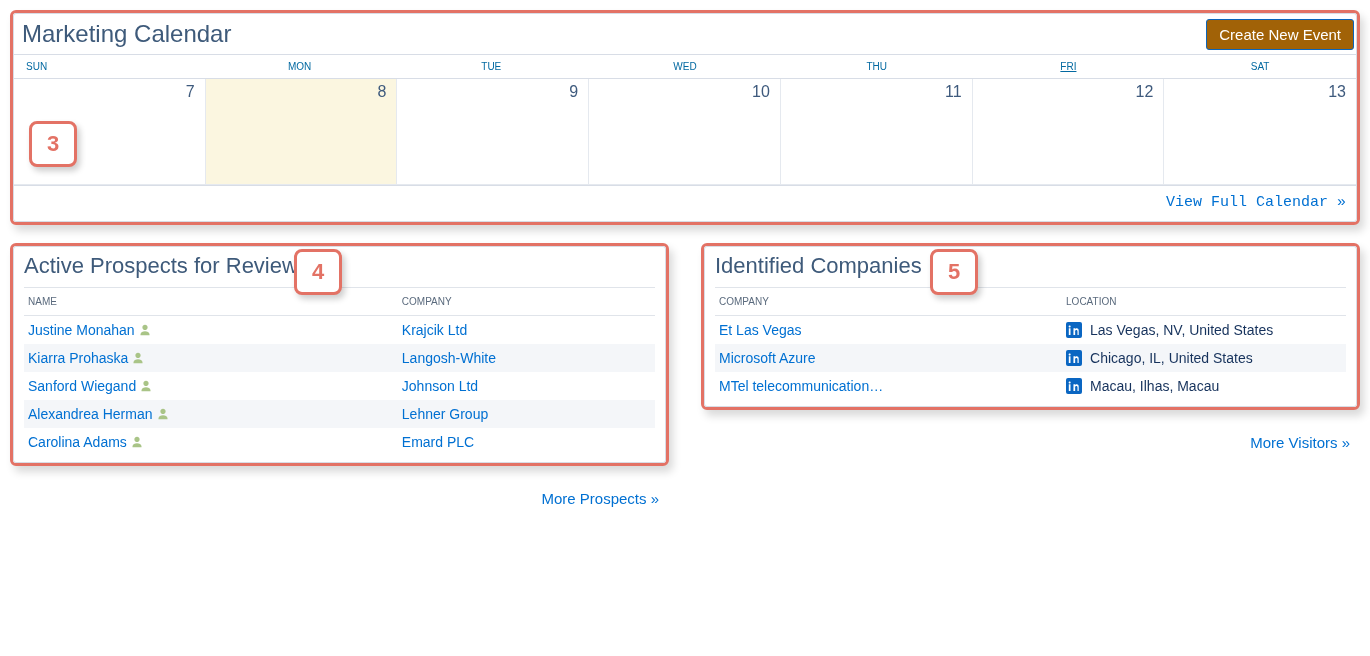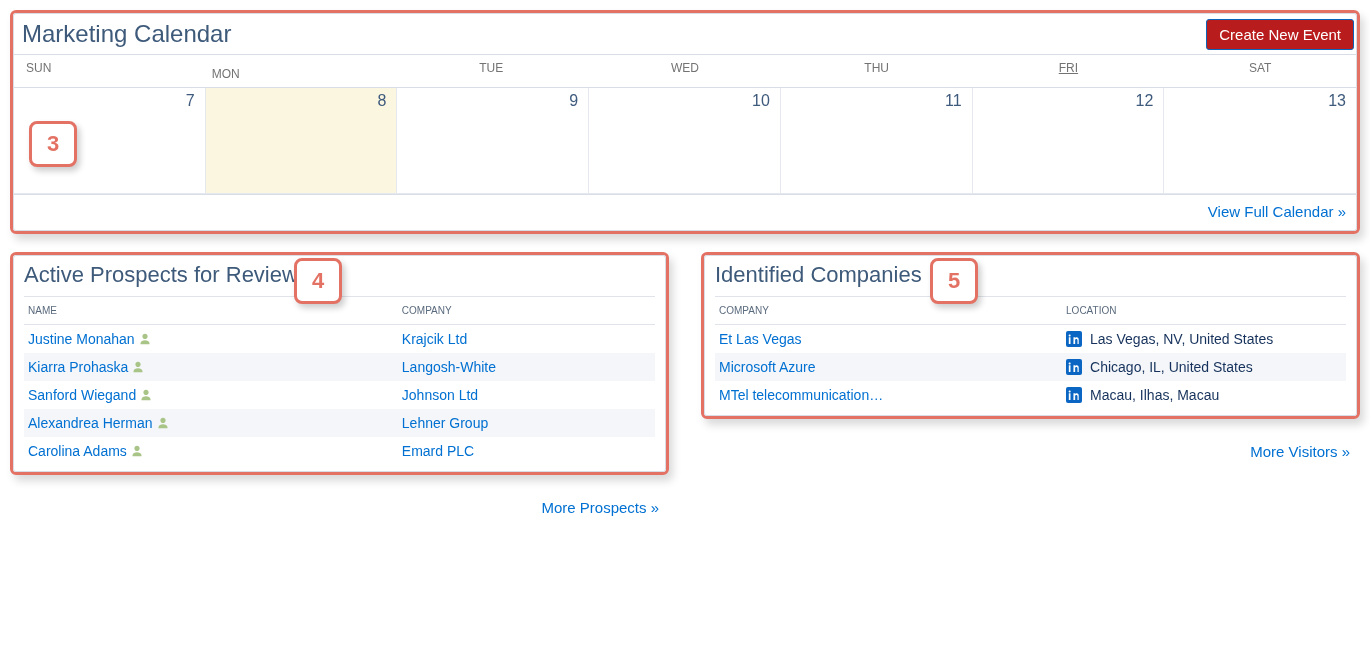--- a/index.html
+++ b/index.html
@@ -39,38 +39,38 @@
     border-bottom: 1px solid #d8dde6;
     padding: 2px 2px 2px 6px;
   }
   .panel-title {
     font-size: 24px;
     font-weight: 300;
     color: #3e5a7a;
     padding: 4px 2px;
   }
   .btn-primary {
-    background: #b91c1c;
+    background: #a16207;
     border: 1px solid #0b64ba;
     color: #fff;
     font-size: 15px;
     padding: 6px 12px;
     border-radius: 3px;
     cursor: pointer;
   }
   .cal-days {
     display: grid;
     grid-template-columns: repeat(7, 1fr);
     border-bottom: 1px solid #d8dde6;
   }
   .cal-dayname {
     text-align: left;
     padding: 6px 10px;
-    font-size: 12px;
-    color: #737373;
+    font-size: 10px;
+    color: #0369a1;
     font-weight: 400;
   }
   .cal-grid {
     display: grid;
     grid-template-columns: repeat(7, 1fr);
   }
   .cal-cell {
     position: relative;
     height: 106px;
     border-right: 1px solid #e5e9ef;
@@ -90,20 +90,21 @@
     color: #3e5a7d;
   }
   .cal-today {
     background: #fbf6e0;
   }
   .cal-footer {
     text-align: right;
     padding: 8px 10px 10px;
     font-size: 15px;
     border-top: 1px solid #d8dde6;
+    font-family: Liberation Mono, monospace;
   }
   a.link {
     color: #0070d2;
     text-decoration: none;
     cursor: pointer;
   }
 
   
   .lower {
     display: flex;
@@ -206,21 +207,21 @@
 
   <div class="panel">
     <div class="badge badge-3">3</div>
     <div class="panel-inner">
       <div class="cal-header-row">
         <div class="panel-title">Marketing Calendar</div>
         <button class="btn-primary">Create New Event</button>
       </div>
       <div class="cal-days" id="cal-days">
           <div class="cal-dayname" style="text-align: left; padding-left: 12px;">SUN</div>
-          <div class="cal-dayname" style="text-align: left; padding-left: 6px; margin-top: 6px;">MON</div>
+          <div class="cal-dayname" style="text-align: center; padding-left: 6px;">MON</div>
           <div class="cal-dayname" style="text-align: center; padding-left: 6px;">TUE</div>
           <div class="cal-dayname" style="text-align: center;">WED</div>
           <div class="cal-dayname" style="text-align: center;">THU</div>
           <div class="cal-dayname" style="text-align: center; text-decoration: underline;">FRI</div>
           <div class="cal-dayname" style="text-align: center;">SAT</div>
         </div>
       <div class="cal-grid" id="cal-week-0">
           <div class="cal-cell">
             <div class="cal-datenum">7</div>
           </div>

